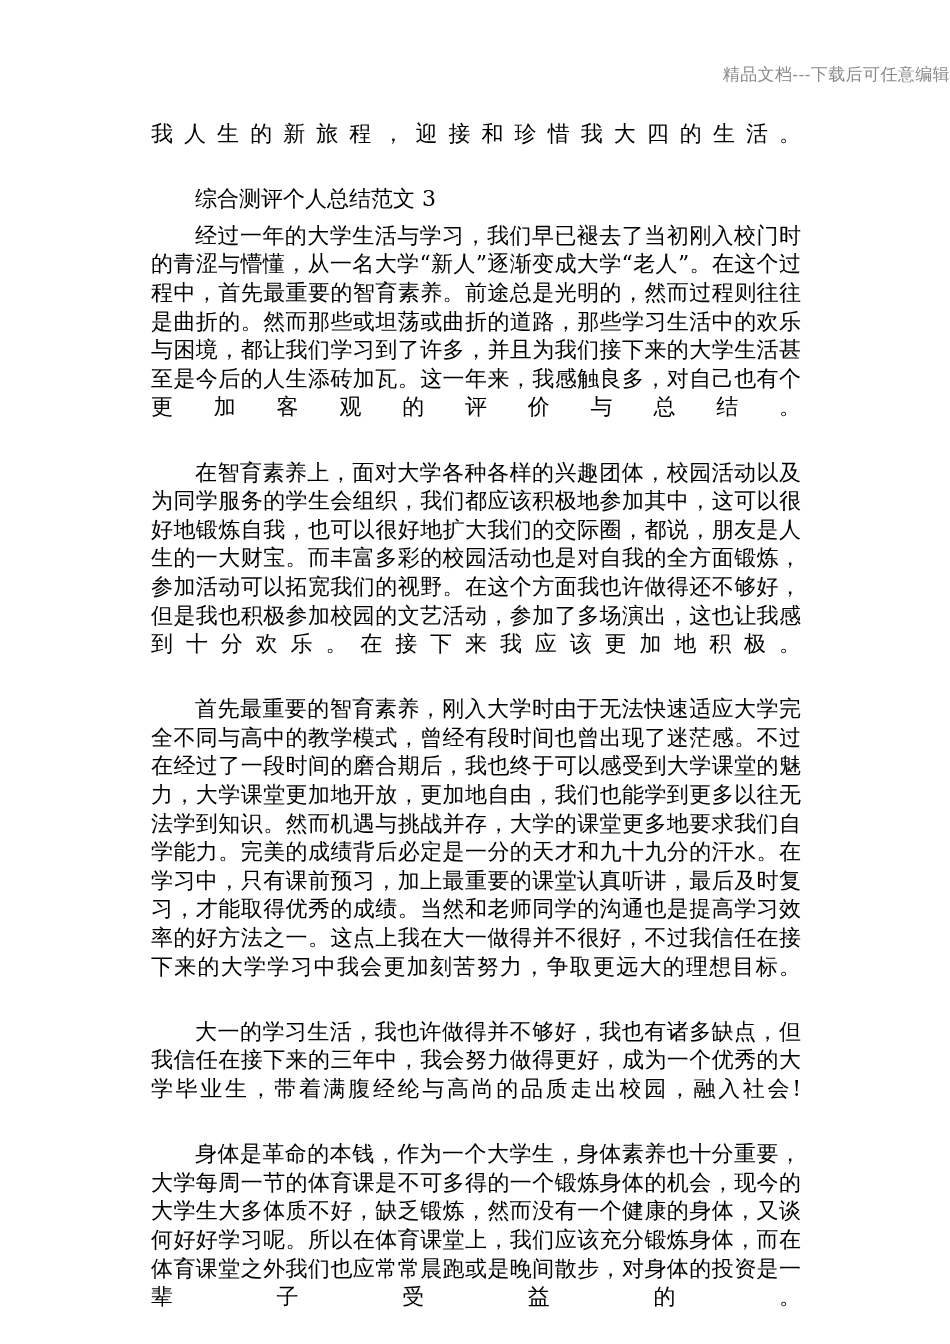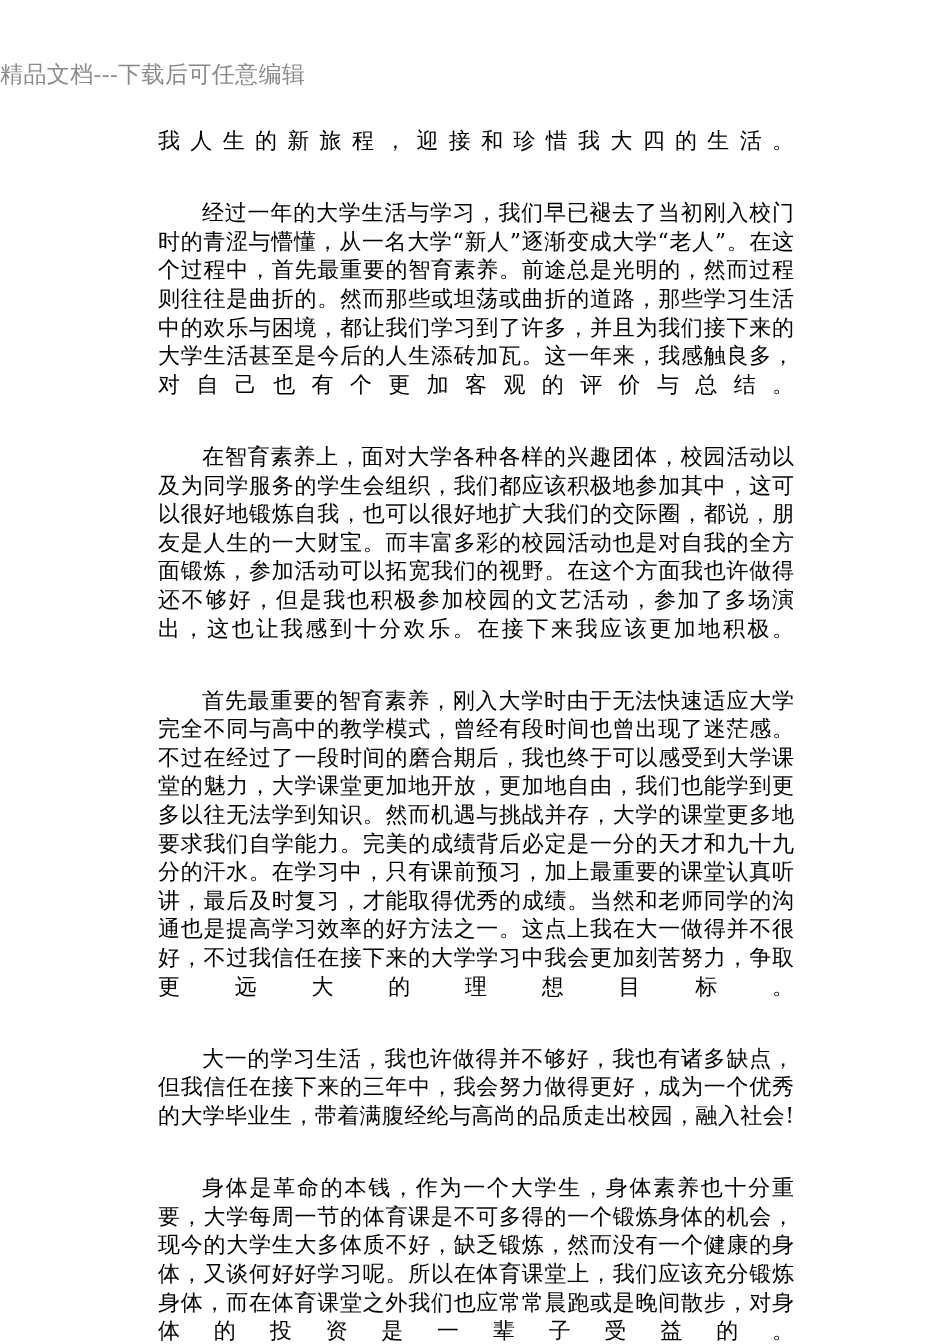--- a/index.html
+++ b/index.html
@@ -19,42 +19,42 @@
     position: relative;
     width: 950px;
     height: 1344px;
     box-sizing: border-box;
   }
   .page-header {
     position: absolute;
     top: 62px;
     left: 0;
     width: 950px;
-    text-align: left;
-    font-size: 23px;
+    text-align: right;
+    font-size: 17px;
     line-height: 24px;
     color: #8a8a8a;
     letter-spacing: 0.4px;
     font-family: "DejaVu Serif", "Liberation Serif", serif;
     white-space: nowrap;
   }
   .doc-body {
     position: absolute;
     top: 112px;
     left: 143px;
     width: 666px;
     font-size: 22px;
     line-height: 28.6px;
     text-align: justify;
     text-justify: inter-character;
     letter-spacing: 0px;
     word-break: break-all;
   }
   .para {
-    margin: 15px;
+    margin: 8px;
     padding: 0;
     text-align: justify;
     text-justify: inter-character;
     word-break: break-all;
   }
   .para.indent {
     text-indent: 44px;
   }
   .para.noindent {
     text-indent: 0;
@@ -73,20 +73,21 @@
 <body>
 
 <div class="page">
 
   <div class="page-header">精品文档---下载后可任意编辑</div>
 
   <div class="doc-body">
 
     <p class="para noindent">我人生的新旅程，迎接和珍惜我大四的生活。</p>
 
+    <p class="para indent nostretch">综合测评个人总结范文 3</p>
 
     <p class="para indent">经过一年的大学生活与学习，我们早已褪去了当初刚入校门时的青涩与懵懂，从一名大学“新人”逐渐变成大学“老人”。在这个过程中，首先最重要的智育素养。前途总是光明的，然而过程则往往是曲折的。然而那些或坦荡或曲折的道路，那些学习生活中的欢乐与困境，都让我们学习到了许多，并且为我们接下来的大学生活甚至是今后的人生添砖加瓦。这一年来，我感触良多，对自己也有个更加客观的评价与总结。</p>
 
     <p class="para indent">在智育素养上，面对大学各种各样的兴趣团体，校园活动以及为同学服务的学生会组织，我们都应该积极地参加其中，这可以很好地锻炼自我，也可以很好地扩大我们的交际圈，都说，朋友是人生的一大财宝。而丰富多彩的校园活动也是对自我的全方面锻炼，参加活动可以拓宽我们的视野。在这个方面我也许做得还不够好，但是我也积极参加校园的文艺活动，参加了多场演出，这也让我感到十分欢乐。在接下来我应该更加地积极。</p>
 
     <p class="para indent">首先最重要的智育素养，刚入大学时由于无法快速适应大学完全不同与高中的教学模式，曾经有段时间也曾出现了迷茫感。不过在经过了一段时间的磨合期后，我也终于可以感受到大学课堂的魅力，大学课堂更加地开放，更加地自由，我们也能学到更多以往无法学到知识。然而机遇与挑战并存，大学的课堂更多地要求我们自学能力。完美的成绩背后必定是一分的天才和九十九分的汗水。在学习中，只有课前预习，加上最重要的课堂认真听讲，最后及时复习，才能取得优秀的成绩。当然和老师同学的沟通也是提高学习效率的好方法之一。这点上我在大一做得并不很好，不过我信任在接下来的大学学习中我会更加刻苦努力，争取更远大的理想目标。</p>
 
     <p class="para indent">大一的学习生活，我也许做得并不够好，我也有诸多缺点，但我信任在接下来的三年中，我会努力做得更好，成为一个优秀的大学毕业生，带着满腹经纶与高尚的品质走出校园，融入社会!</p>
 
     <p class="para indent">身体是革命的本钱，作为一个大学生，身体素养也十分重要，大学每周一节的体育课是不可多得的一个锻炼身体的机会，现今的大学生大多体质不好，缺乏锻炼，然而没有一个健康的身体，又谈何好好学习呢。所以在体育课堂上，我们应该充分锻炼身体，而在体育课堂之外我们也应常常晨跑或是晚间散步，对身体的投资是一辈子受益的。</p>

